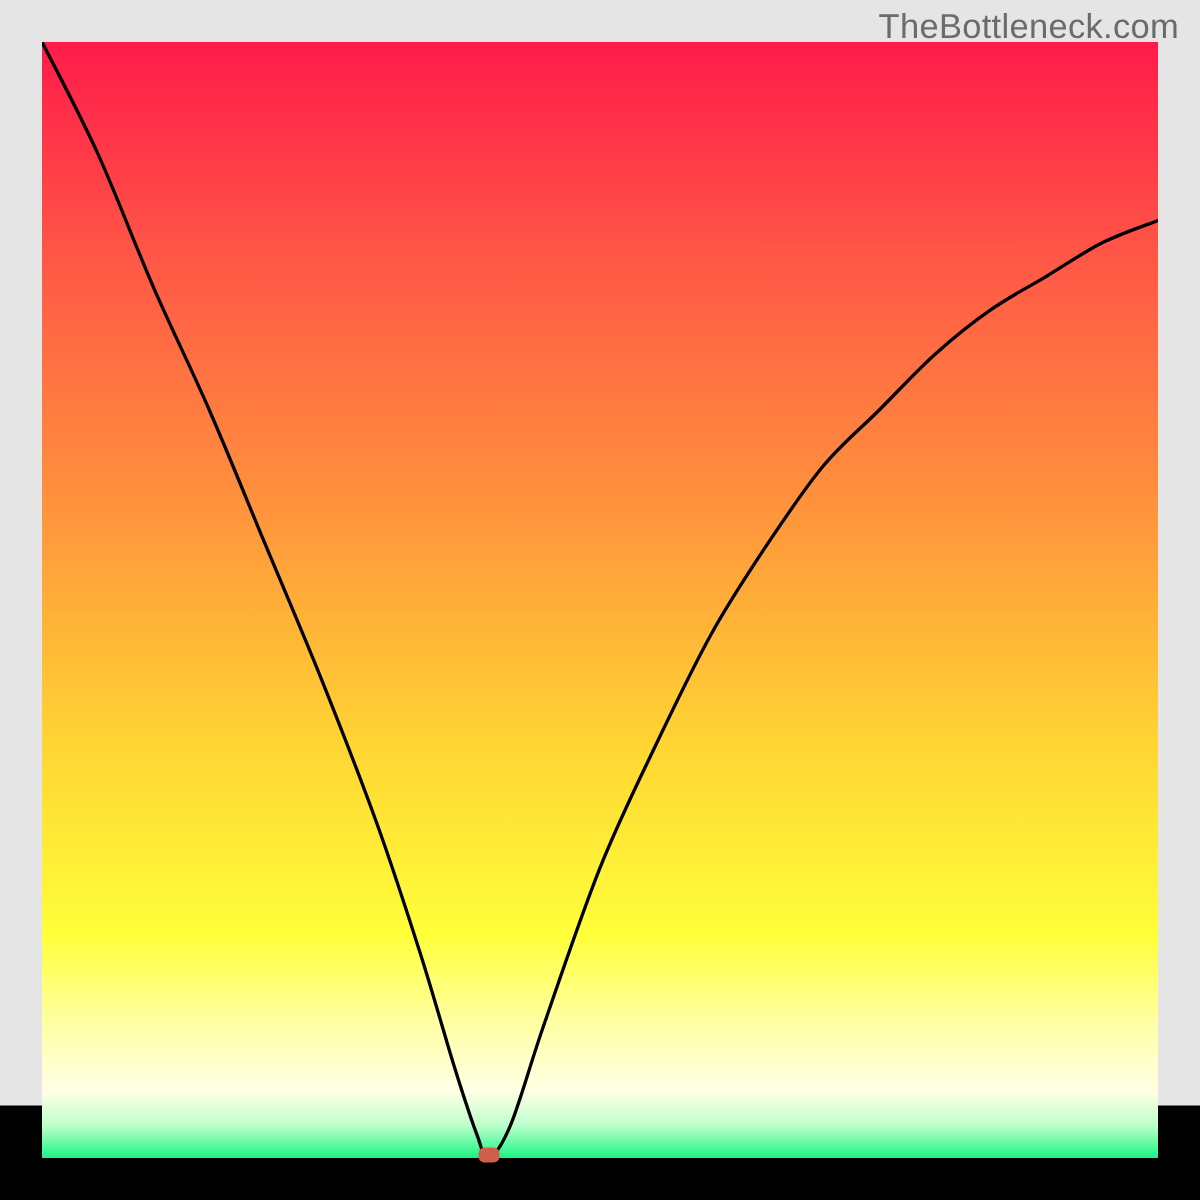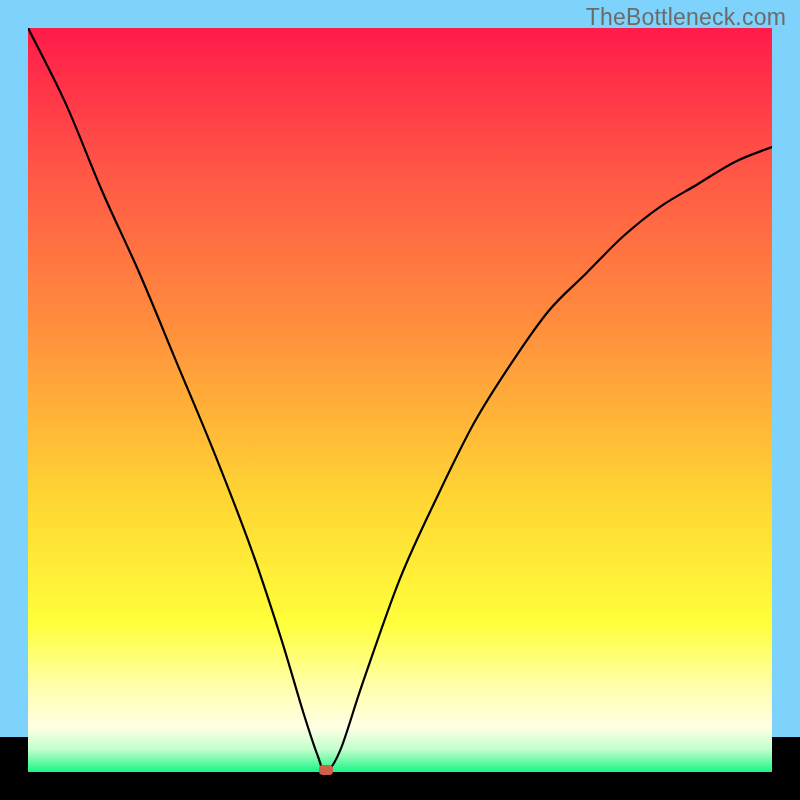--- a/index.html
+++ b/index.html
@@ -8,21 +8,21 @@
     width: 800px;
     height: 800px;
     overflow: hidden;
     background: #000;
     font-family: Arial, Helvetica, sans-serif;
   }
   .frame {
     position: relative;
     width: 800px;
     height: 737px;
-    background: #7dd3fc;
+    background: #e5e5e5;
   }
   .watermark {
     position: absolute;
     top: 4px;
     right: 14px;
     color: #6b6b6b;
     font-size: 23px;
     font-weight: 400;
     letter-spacing: 0.2px;
     z-index: 5;

